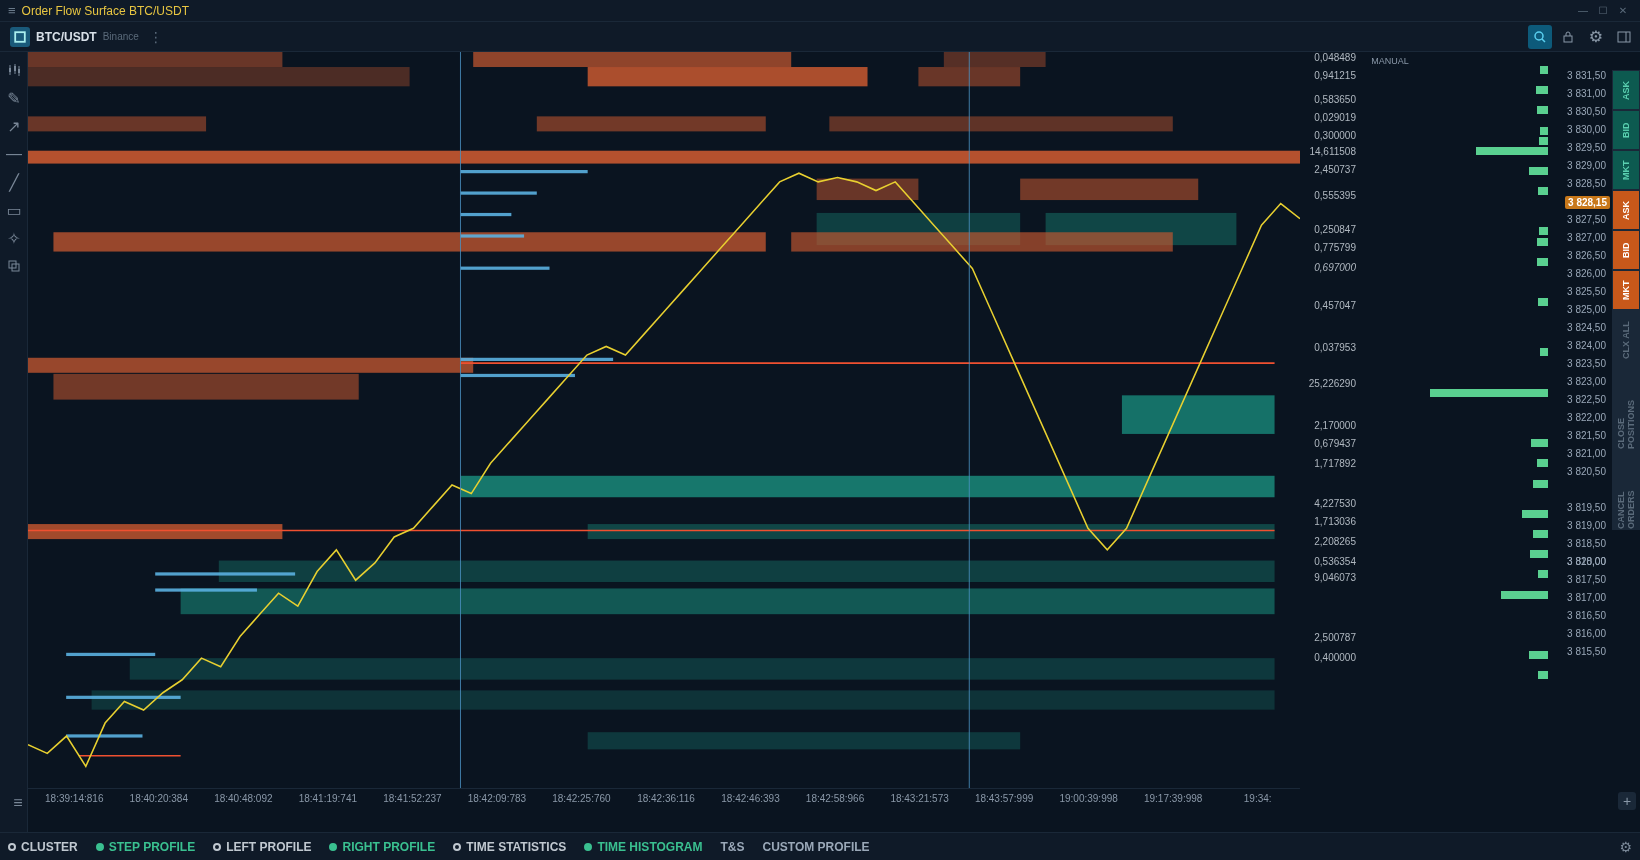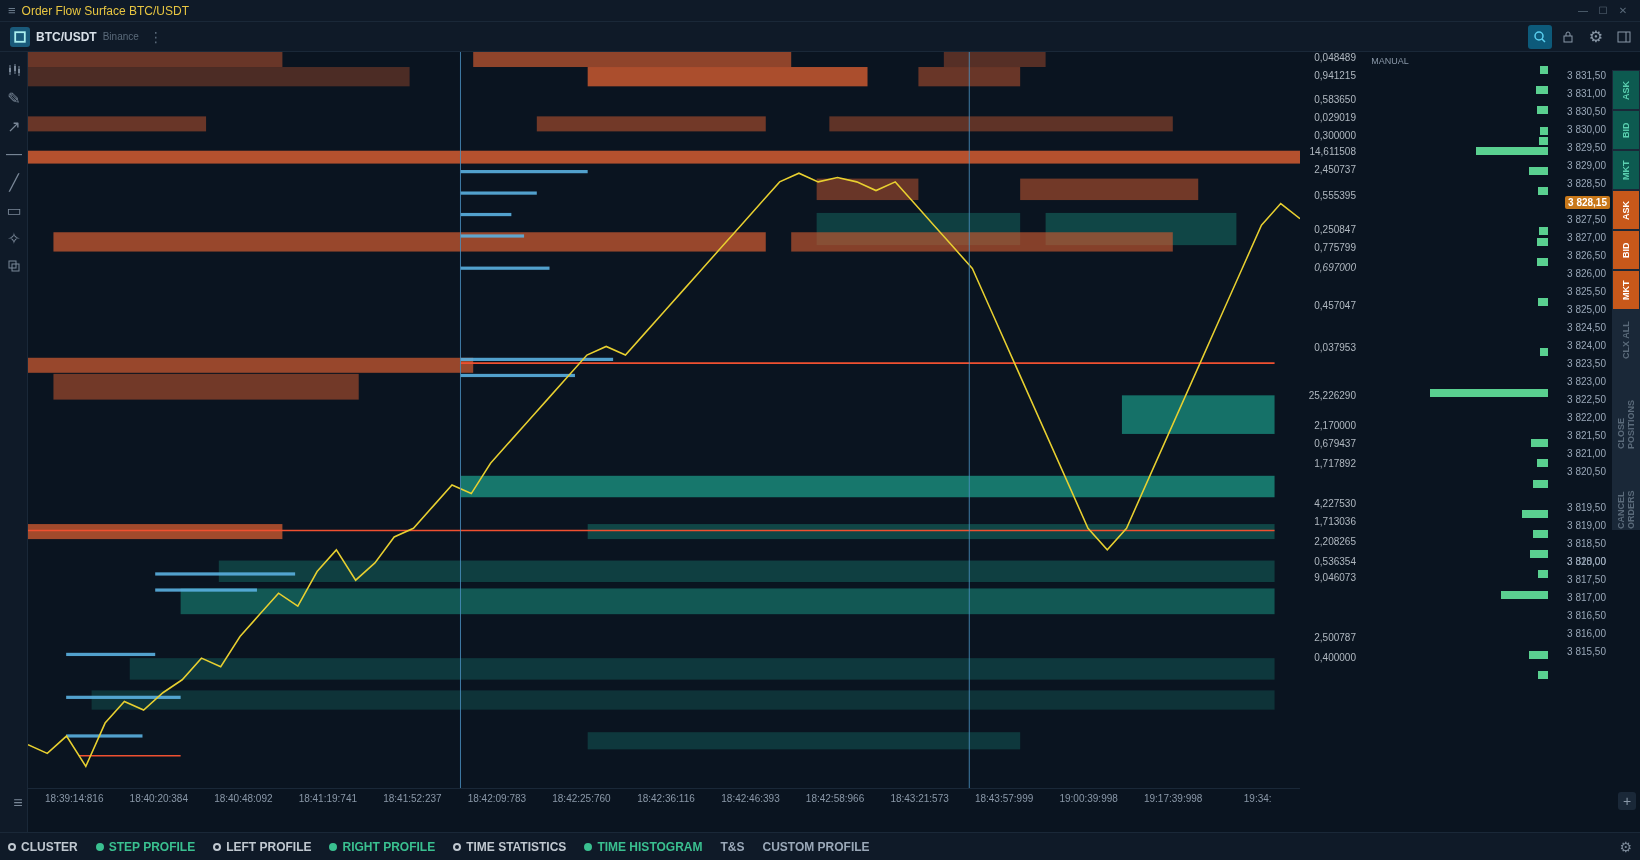--- a/index.html
+++ b/index.html
@@ -195,21 +195,21 @@
         <div class="vl" style="top: 60px;">0,029019</div>
         <div class="vl" style="top: 78px;">0,300000</div>
         <div class="vl" style="top: 94px;">14,611508</div>
         <div class="vl" style="top: 112px;">2,450737</div>
         <div class="vl" style="top: 138px;">0,555395</div>
         <div class="vl" style="top: 172px;">0,250847</div>
         <div class="vl" style="top: 190px;">0,775799</div>
         <div class="vl" style="top: 210px; font-style: italic;">0,697000</div>
         <div class="vl" style="top: 248px;">0,457047</div>
         <div class="vl" style="top: 290px;">0,037953</div>
-        <div class="vl" style="top: 338px;">25,226290</div>
+        <div class="vl" style="top: 326px;">25,226290</div>
         <div class="vl" style="top: 368px;">2,170000</div>
         <div class="vl" style="top: 386px;">0,679437</div>
         <div class="vl" style="top: 406px;">1,717892</div>
         <div class="vl" style="top: 446px;">4,227530</div>
         <div class="vl" style="top: 464px;">1,713036</div>
         <div class="vl" style="top: 484px;">2,208265</div>
         <div class="vl" style="top: 504px;">0,536354</div>
         <div class="vl" style="top: 520px;">9,046073</div>
         <div class="vl" style="top: 580px;">2,500787</div>
         <div class="vl" style="top: 600px;">0,400000</div>

